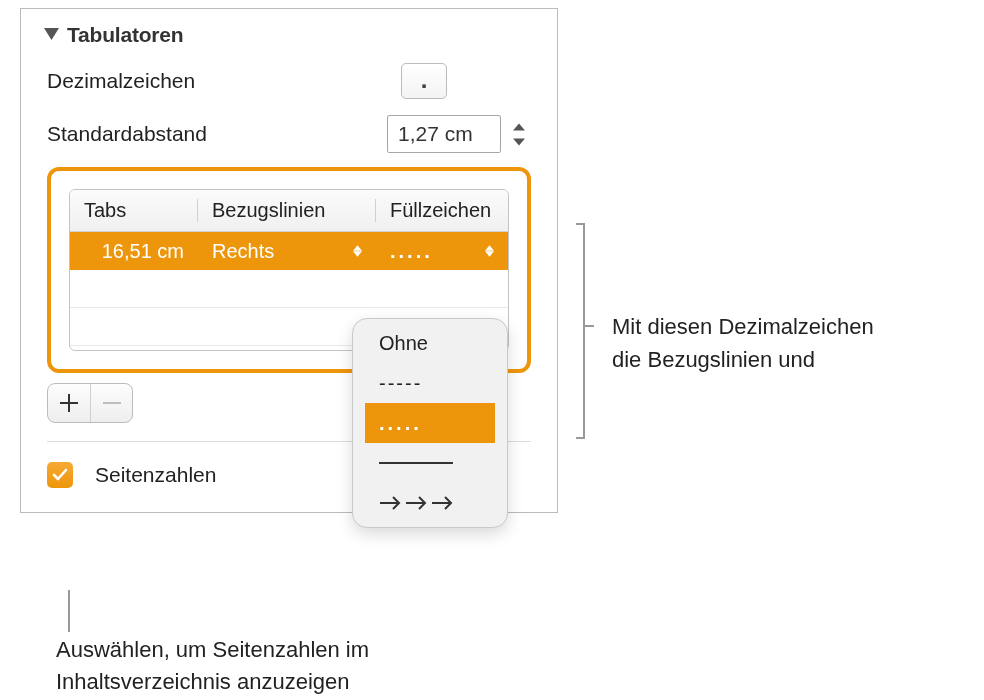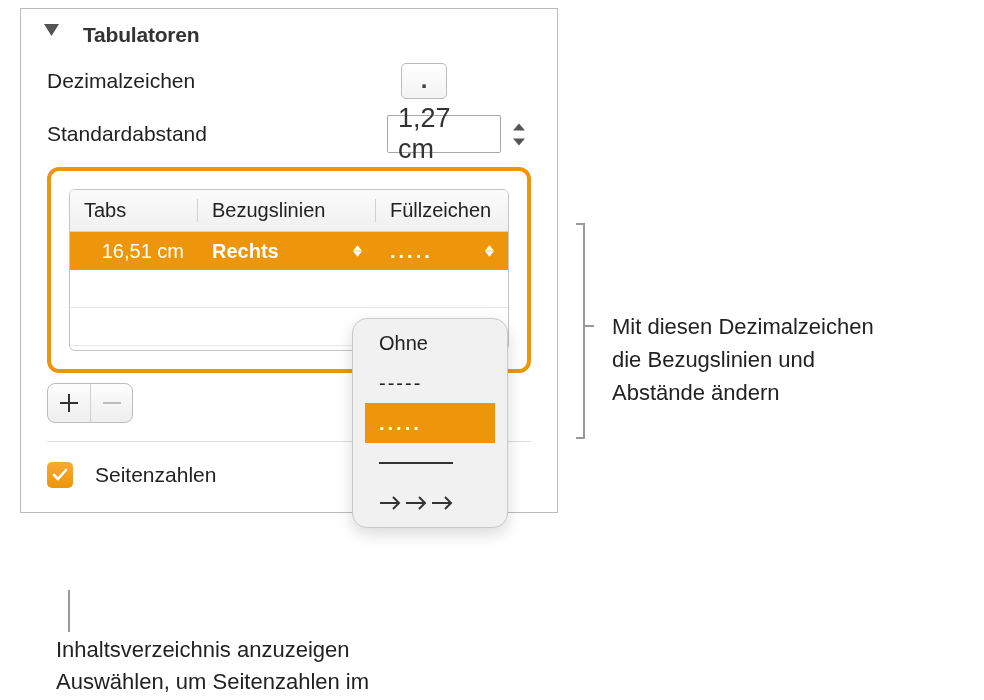--- a/index.html
+++ b/index.html
@@ -16,22 +16,22 @@
       position: absolute;
       left: 20px;
       top: 8px;
       width: 538px;
       border: 1px solid #bbb;
       background: #fff;
       padding-bottom: 24px;
     }
     .section-header {
       display: flex;
-      align-items: flex-start;
-      gap: 24px;
+      align-items: center;
+      gap: 8px;
       padding: 14px 20px 10px 22px;
     }
     .disclosure-triangle {
       width: 16px;
       height: 16px;
       display: inline-flex;
       align-items: center;
       justify-content: center;
     }
     .section-title {
@@ -59,21 +59,21 @@
       margin-right: 84px;
     }
     .stepper-wrap { display: flex; align-items: center; gap: 6px; }
     .stepper-field {
       width: 114px; height: 38px;
       border: 1px solid #a7a7a7;
       border-radius: 2px;
       background: #fff;
       display: flex; align-items: center;
       padding: 0 10px;
-      font-size: 27px;
+      font-size: 21px;
     }
     .stepper-btns {
       display: flex; flex-direction: column;
       width: 24px;
     }
     .stepper-btn {
       height: 15px; width: 24px;
       display: flex; align-items: center; justify-content: center;
       color: #555; font-size: 12px;
       cursor: pointer;
@@ -110,21 +110,21 @@
     .tcol.c3 { flex: 1; }
     .t-row {
       display: flex;
       height: 38px;
       align-items: center;
       background: #ed960b;
       color: #fff;
     }
     .t-row .rcol { padding: 0 14px; font-size: 20px; display: flex; align-items: center; justify-content: space-between; }
     .rcol.c1 { width: 128px; justify-content: flex-end; font-weight: 500; }
-    .rcol.c2 { width: 178px; font-weight: 700; }
+    .rcol.c2 { width: 178px; font-weight: 400; }
     .rcol.c3 { flex: 1; font-weight: 700; letter-spacing: 3px; }
     .popup-carets {
       display: flex; flex-direction: column; gap: 0; line-height: 6px; font-size: 9px; color: #fff;
     }
     .t-blank-row {
       height: 38px; border-bottom: 1px solid #e8e8e8;
     }
     .controls-row {
       display: flex; align-items: center;
       padding: 10px 26px 0 26px;
@@ -342,20 +342,19 @@
 
 <div class="bracket">
   <svg width="24" height="218" viewBox="0 0 24 218">
     <path d="M2 2 H10 V104 H20 M10 104 V216 H2" stroke="#999" stroke-width="2" fill="none"></path>
   </svg>
 </div>
 
 <div class="callout1">
   <div>Mit diesen Dezimalzeichen</div>
   <div>die Bezugslinien und</div>
-  <div>Abstände ändern</div>
 </div>
 
 <div class="callout2-line"></div>
 <div class="callout2">
+  <div>Auswählen, um Seitenzahlen im</div>
   <div>Inhaltsverzeichnis anzuzeigen</div>
-  <div>Auswählen, um Seitenzahlen im</div>
 </div>
 
 </body></html>

